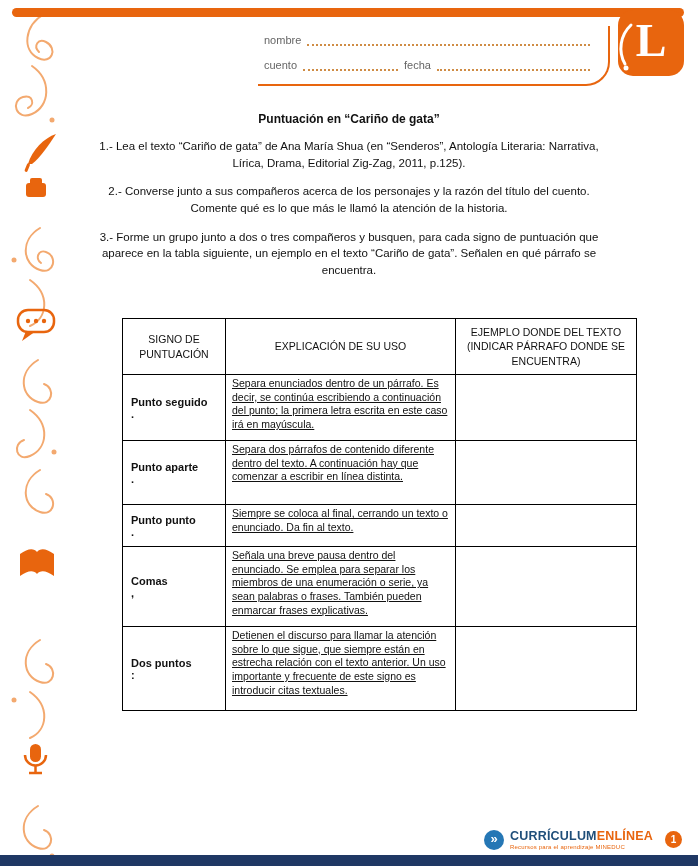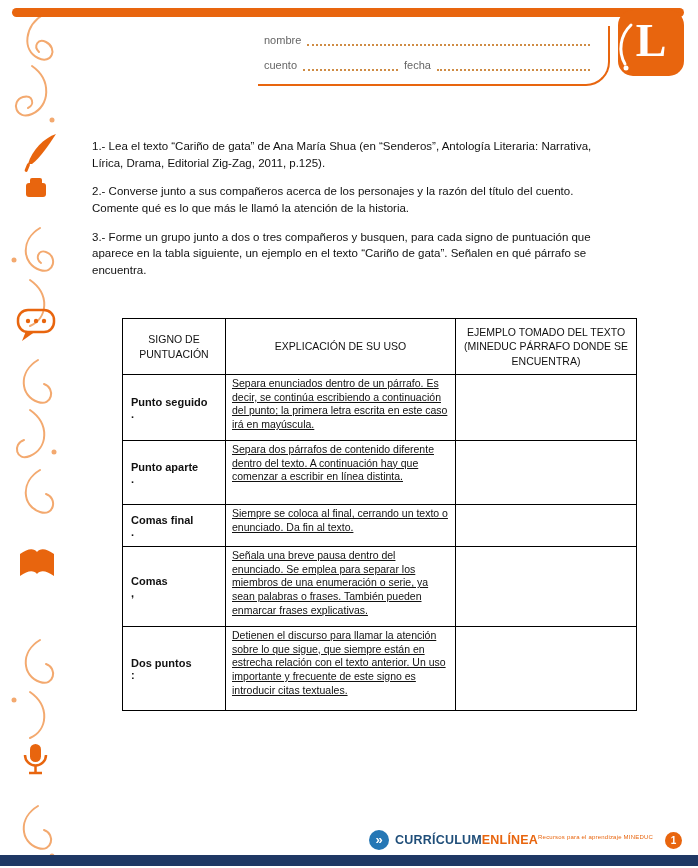--- a/index.html
+++ b/index.html
@@ -29,21 +29,21 @@
                background: #e8650e; border-radius: 15px;
                display: flex; align-items: center; justify-content: center; }
   .logo-tile .letter { color: #fff; font-family: "Liberation Serif", serif;
                        font-weight: bold; font-size: 46px; line-height: 1; margin-top: -4px; }
   .tile-arc { position: absolute; left: 0; top: 0; }
 
   
   .doc-title { position: absolute; top: 112px; left: 92px; width: 514px; text-align: center;
                font-size: 12px; font-weight: bold; color: #111; }
   .instructions { position: absolute; top: 138px; left: 92px; width: 514px;
-                  font-size: 11.5px; line-height: 1.45; color: #111; }
+                  font-size: 11.5px; line-height: 1.45; color: #111; text-align: center; }
   .instructions p { margin: 0 0 12px 0; }
 
   
   table.punct { position: absolute; top: 318px; left: 92px; width: 514px;
                 border-collapse: collapse; font-size: 10.5px; color: #111; table-layout: fixed; margin-left: 30px; }
   table.punct th, table.punct td { border: 1px solid #000; padding: 2px 6px; }
   table.punct col.c1 { width: 103px; }
   table.punct col.c2 { width: 230px; }
   table.punct col.c3 { width: 181px; }
   table.punct thead th { height: 56px; font-weight: normal; text-align: center;
@@ -57,21 +57,21 @@
   tbody tr:nth-child(3) { height: 42px; }
   tbody tr:nth-child(4) { height: 80px; }
   tbody tr:nth-child(5) { height: 84px; }
 
   
   .footer { position: absolute; right: 16px; bottom: 18px; display: flex; align-items: center; gap: 12px; }
   .brand { display: flex; align-items: center; gap: 6px; }
   .brand-icon { width: 20px; height: 20px; border-radius: 50%; background: #2577b5; color: #fff;
                 display: flex; align-items: center; justify-content: center;
                 font-size: 13px; font-weight: bold; line-height: 1; padding-bottom: 2px; }
-  .brand-text { display: flex; flex-direction: row; align-items: flex-start; }
+  .brand-text { display: flex; flex-direction: column; align-items: flex-start; }
   .brand-line { font-size: 12.5px; font-weight: bold; letter-spacing: .2px; }
   .brand-primary { color: #1f4e79; }
   .brand-secondary { color: #e8650e; }
   .brand-tagline { font-size: 6px; color: #e8650e; margin-top: 1px; letter-spacing: .2px; }
   .page-circle { width: 17px; height: 17px; border-radius: 50%; background: #e8650e; color: #fff;
                  font-size: 10px; font-weight: bold; display: flex; align-items: center; justify-content: center; }
 
   
   .bottombar { position: absolute; left: 0; right: 0; bottom: 2px; height: 11px; background: #1f3864; }
 
@@ -145,38 +145,39 @@
   </div>
 
   <div class="logo-tile">
     <svg class="tile-arc" width="66" height="66" viewBox="0 0 66 66">
       <path d="M7 54 A32 32 0 0 1 13 15" stroke="#ffffff" stroke-width="3" fill="none" stroke-linecap="round"></path>
       <circle cx="8" cy="58" r="2.5" fill="#ffffff"></circle>
     </svg>
     <span class="letter">L</span>
   </div>
 
+  <div class="doc-title">Puntuación en “Cariño de gata”</div>
 
   <div class="instructions">
     <p>1.- Lea el texto “Cariño de gata” de Ana María Shua (en “Senderos”, Antología Literaria: Narrativa, Lírica, Drama,  Editorial Zig-Zag,  2011, p.125).</p>
     <p>2.- Converse junto a sus compañeros acerca de los personajes y la razón del título del cuento. Comente qué es lo que más le llamó la atención de la historia.</p>
     <p>3.- Forme un grupo junto a dos o tres compañeros y busquen, para cada signo de puntuación que aparece en la tabla siguiente, un ejemplo en el  texto “Cariño de gata”. Señalen en qué párrafo se encuentra.</p>
   </div>
 
   <table class="punct">
     <colgroup>
         <col class="c1">
         <col class="c2">
         <col class="c3">
       </colgroup>
     <thead>
       <tr>
         <th>SIGNO DE PUNTUACIÓN</th>
         <th>EXPLICACIÓN DE SU USO</th>
-        <th>EJEMPLO TOMADO DEL TEXTO (MINEDUC PÁRRAFO DONDE  SE ENCUENTRA)</th>
+        <th>EJEMPLO DONDE DEL TEXTO (INDICAR PÁRRAFO DONDE  SE ENCUENTRA)</th>
       </tr>
     </thead>
     <tbody>
       <tr>
         <td class="sign-cell">
           <span class="sign-name">Punto seguido</span>
           <span class="sign-mark">.</span>
         </td>
         <td class="explanation-cell">Separa enunciados dentro de un párrafo. Es decir, se continúa escribiendo a continuación del punto; la primera letra escrita en este caso irá en mayúscula.</td>
         <td class="example-cell"></td>
@@ -184,21 +185,21 @@
       <tr>
         <td class="sign-cell">
           <span class="sign-name">Punto aparte</span>
           <span class="sign-mark">.</span>
         </td>
         <td class="explanation-cell">Separa dos párrafos de contenido diferente dentro del texto. A continuación hay que comenzar a escribir en línea distinta.</td>
         <td class="example-cell"></td>
       </tr>
       <tr>
         <td class="sign-cell">
-          <span class="sign-name">Comas final</span>
+          <span class="sign-name">Punto punto</span>
           <span class="sign-mark">.</span>
         </td>
         <td class="explanation-cell">Siempre se coloca al final, cerrando un texto o enunciado. Da fin al texto.</td>
         <td class="example-cell"></td>
       </tr>
       <tr>
         <td class="sign-cell">
           <span class="sign-name">Comas</span>
           <span class="sign-mark">,</span>
         </td>

